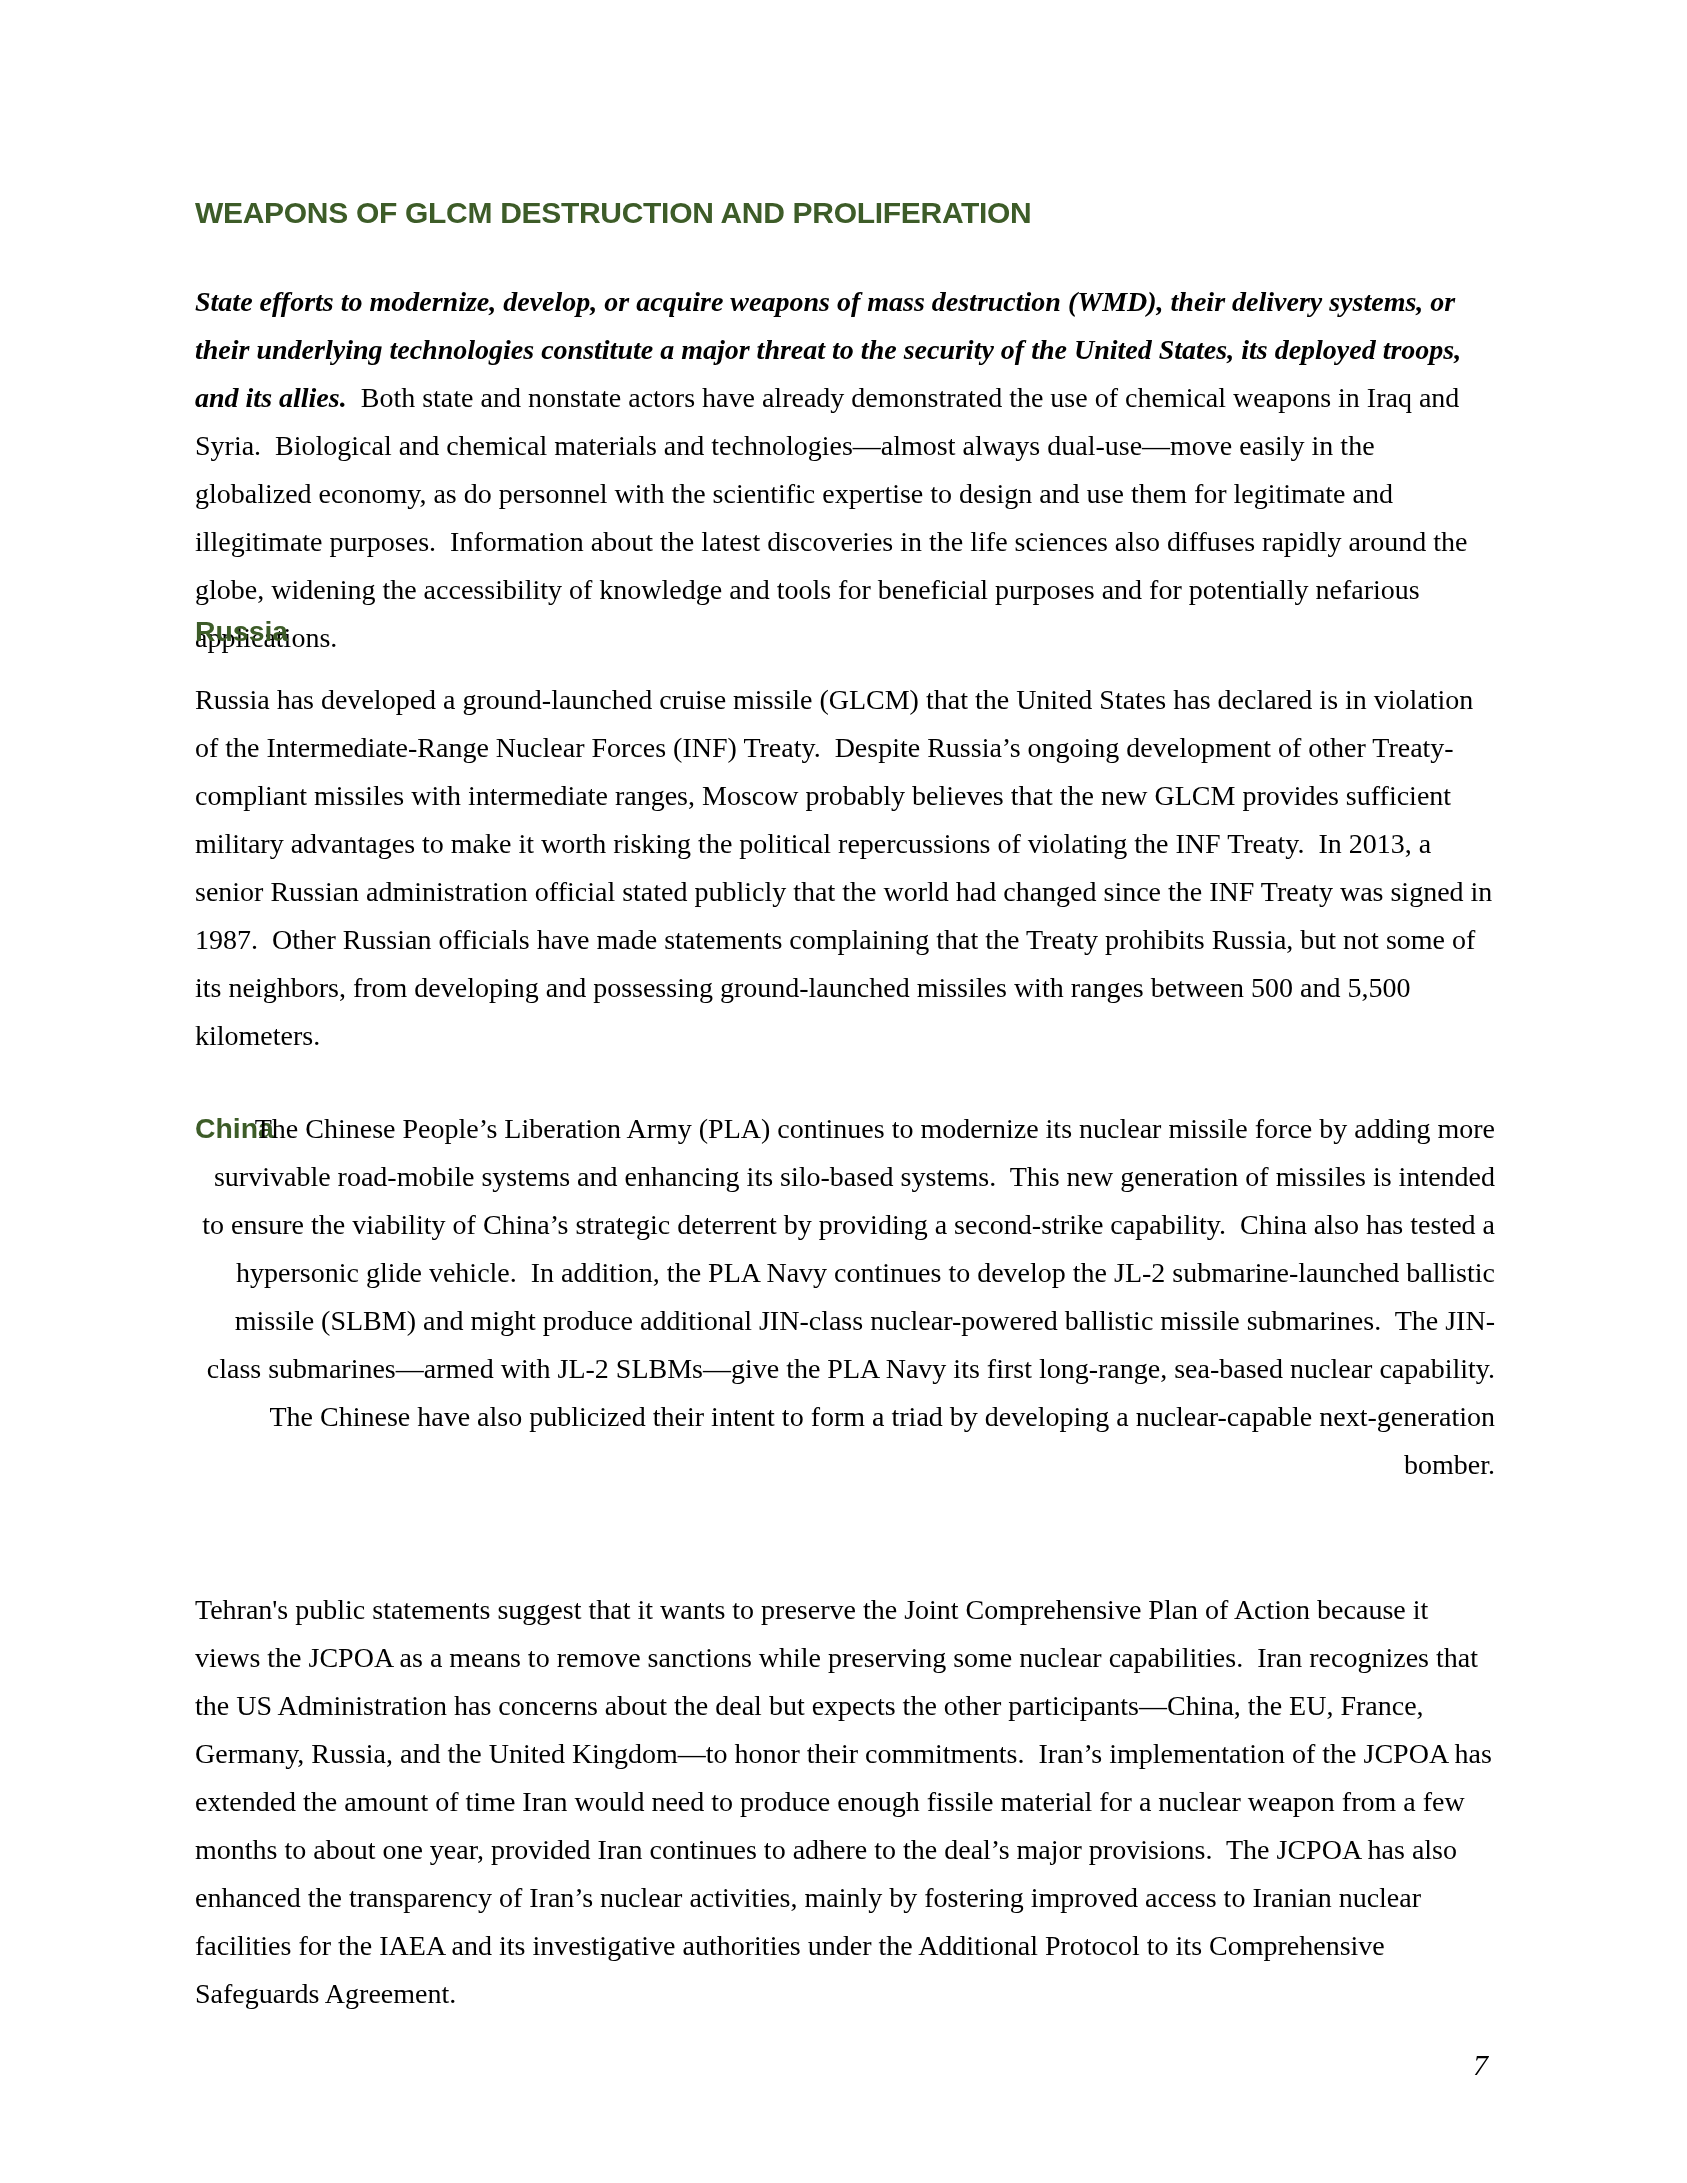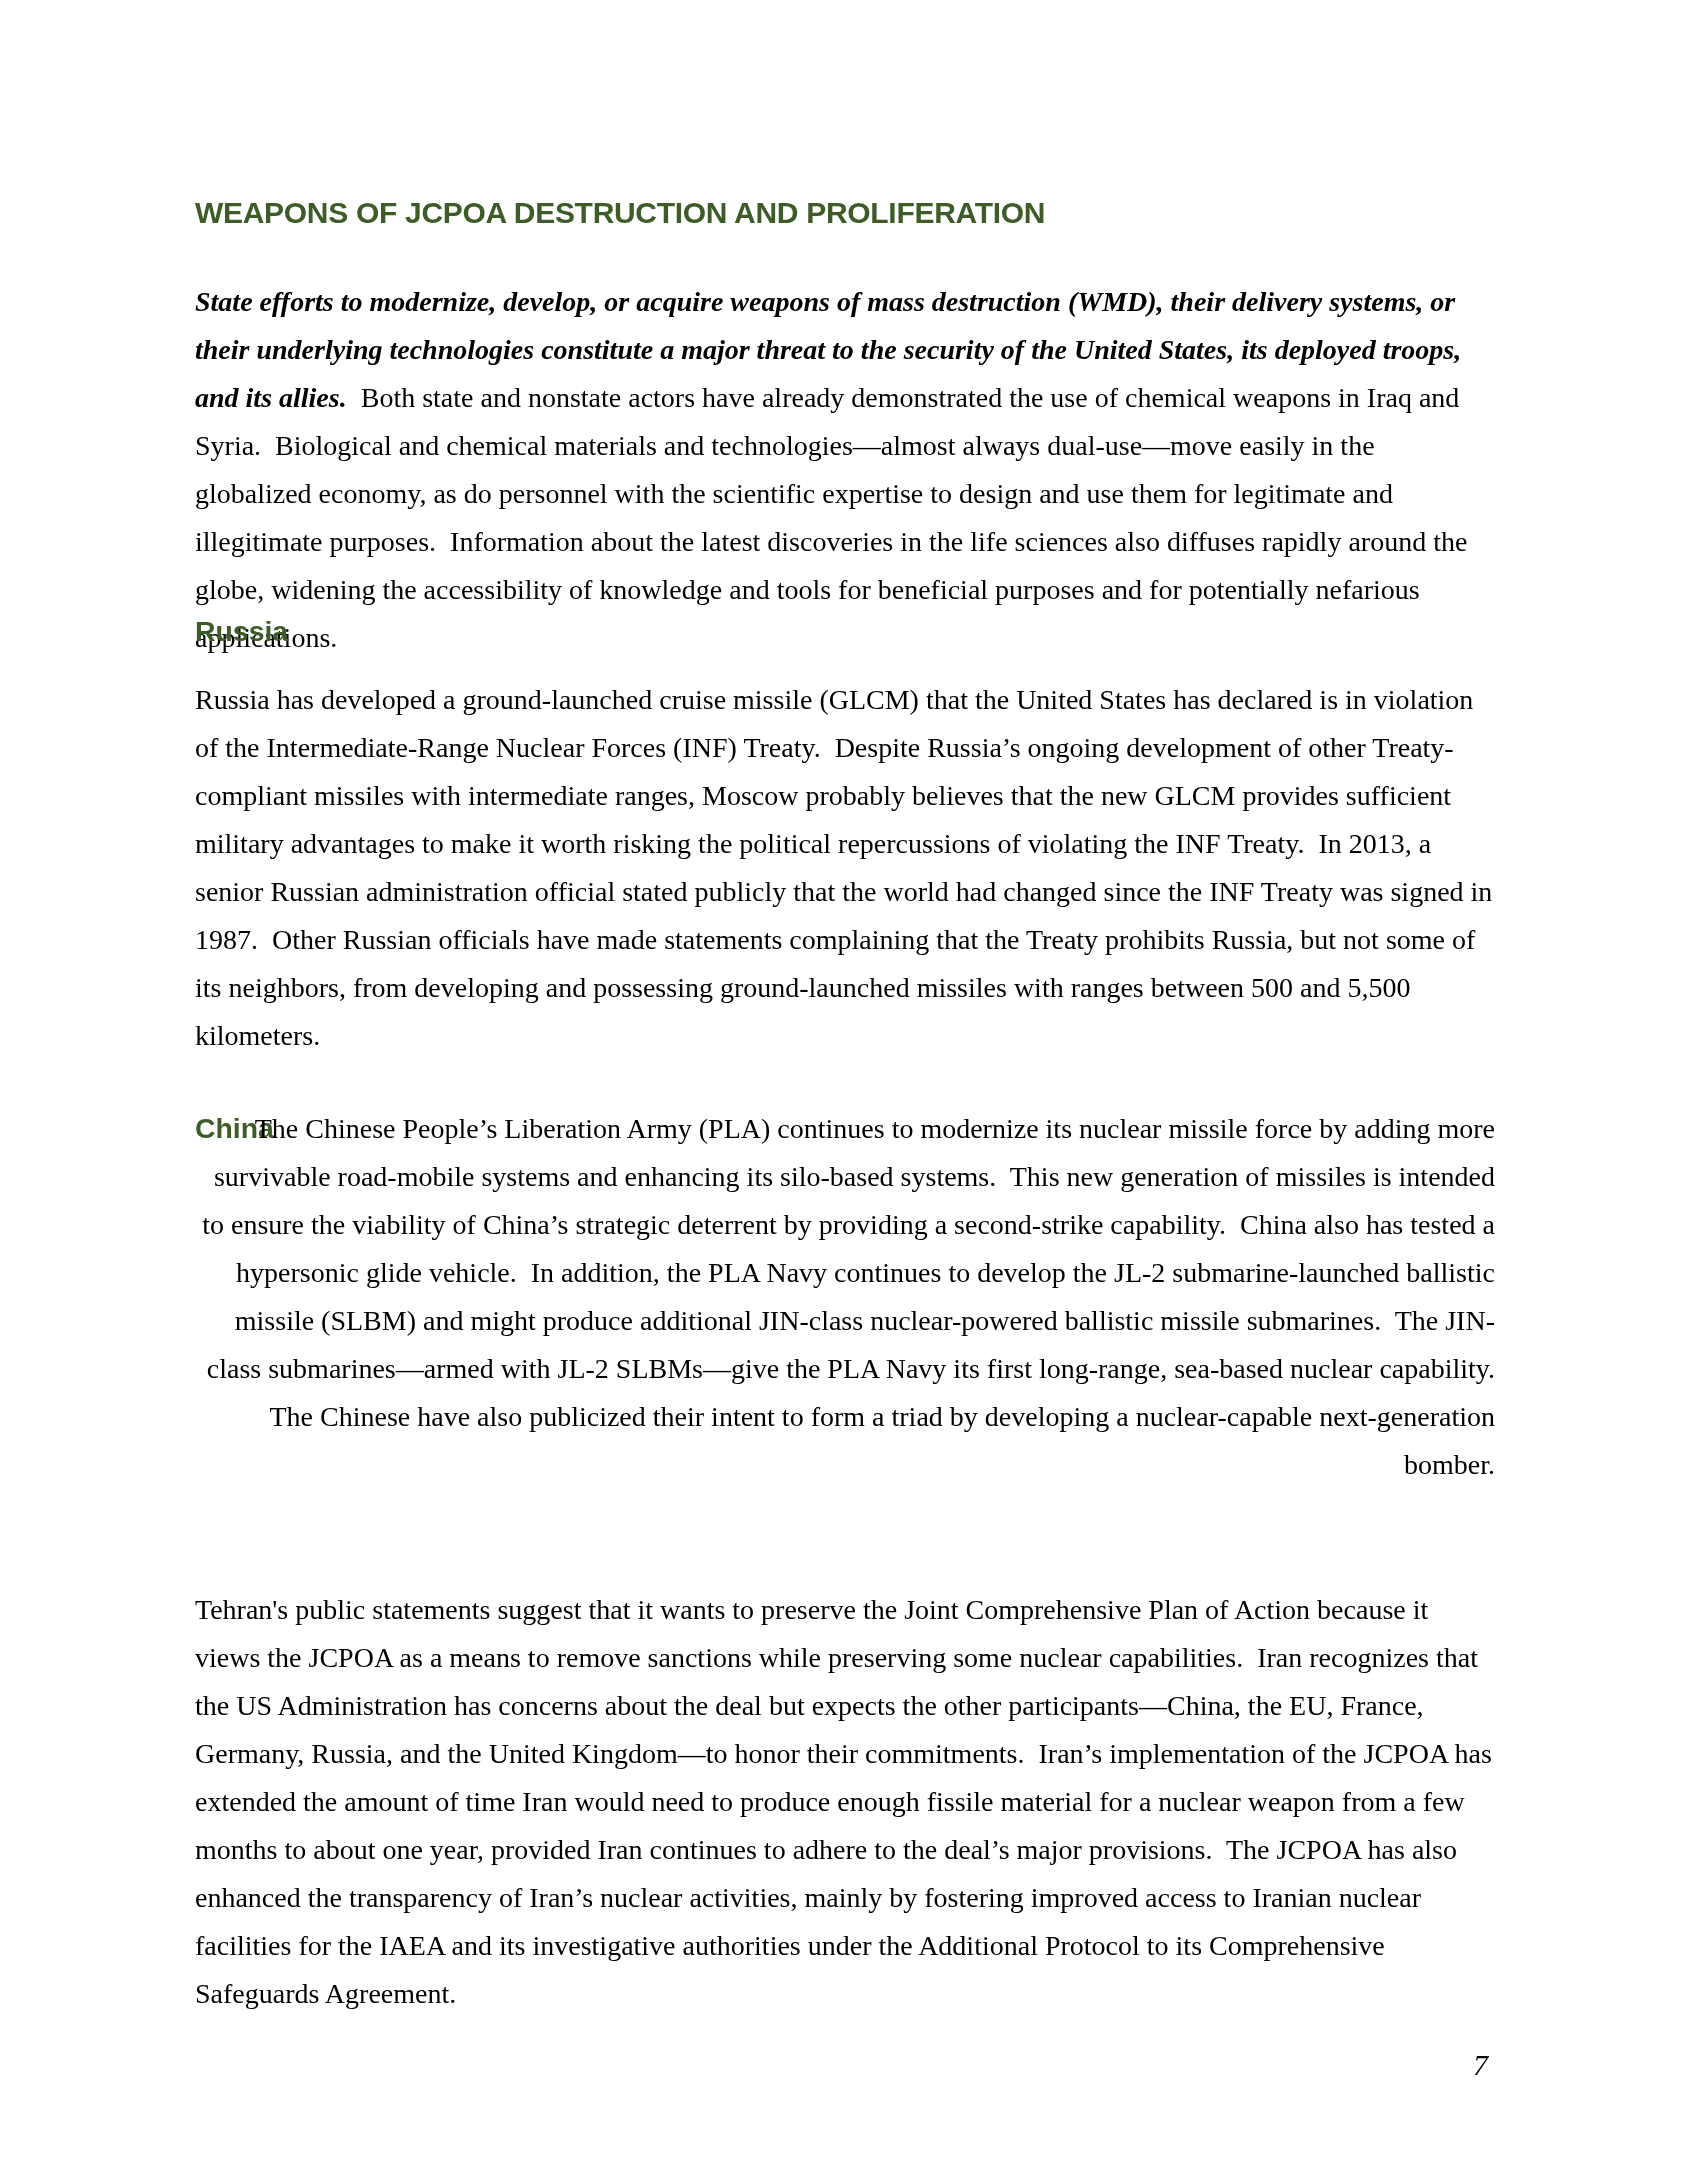--- a/index.html
+++ b/index.html
@@ -63,21 +63,21 @@
     font-size: 30px;
     font-style: italic;
     color: var(--ink);
   }
 </style>
 </head>
 <body>
 
 <div class="page">
 
-  <h1 class="doc-title">WEAPONS OF JCPOA DESTRUCTION AND PROLIFERATION</h1>
+  <h1 class="doc-title">WEAPONS OF GLCM DESTRUCTION AND PROLIFERATION</h1>
 
   <p class="body-text intro"><span class="lead">State efforts to modernize, develop, or acquire weapons of mass destruction (WMD), their delivery systems, or their underlying technologies constitute a major threat to the security of the United States, its deployed troops, and its allies.</span><span>  Both state and nonstate actors have already demonstrated the use of chemical weapons in Iraq and Syria.  Biological and chemical materials and technologies—almost always dual-use—move easily in the globalized economy, as do personnel with the scientific expertise to design and use them for legitimate and illegitimate purposes.  Information about the latest discoveries in the life sciences also diffuses rapidly around the globe, widening the accessibility of knowledge and tools for beneficial purposes and for potentially nefarious applications.</span></p>
 
   <h2 class="sec-heading" id="russia-heading">Russia</h2>
 
   <p class="body-text" id="russia-body">Russia has developed a ground-launched cruise missile (GLCM) that the United States has declared is in violation of the Intermediate-Range Nuclear Forces (INF) Treaty.  Despite Russia’s ongoing development of other Treaty-compliant missiles with intermediate ranges, Moscow probably believes that the new GLCM provides sufficient military advantages to make it worth risking the political repercussions of violating the INF Treaty.  In 2013, a senior Russian administration official stated publicly that the world had changed since the INF Treaty was signed in 1987.  Other Russian officials have made statements complaining that the Treaty prohibits Russia, but not some of its neighbors, from developing and possessing ground-launched missiles with ranges between 500 and 5,500 kilometers.</p>
 
   <h2 class="sec-heading" id="china-heading">China</h2>
 
   <p class="body-text" id="china-body">The Chinese People’s Liberation Army (PLA) continues to modernize its nuclear missile force by adding more survivable road-mobile systems and enhancing its silo-based systems.  This new generation of missiles is intended to ensure the viability of China’s strategic deterrent by providing a second-strike capability.  China also has tested a hypersonic glide vehicle.  In addition, the PLA Navy continues to develop the JL-2 submarine-launched ballistic missile (SLBM) and might produce additional JIN-class nuclear-powered ballistic missile submarines.  The JIN-class submarines—armed with JL-2 SLBMs—give the PLA Navy its first long-range, sea-based nuclear capability.  The Chinese have also publicized their intent to form a triad by developing a nuclear-capable next-generation bomber.</p>

